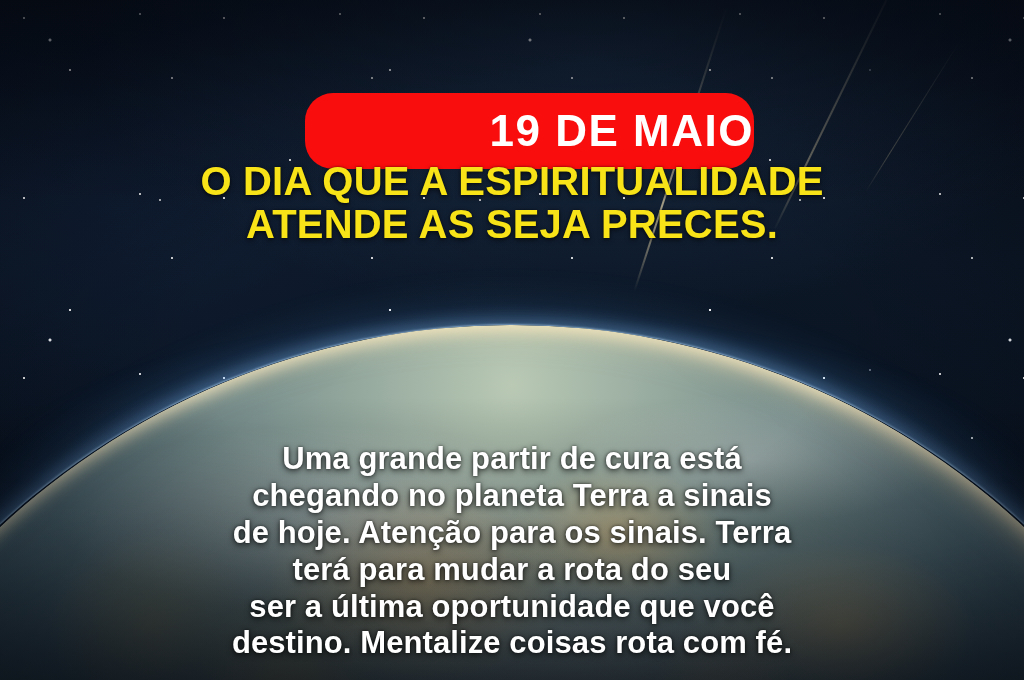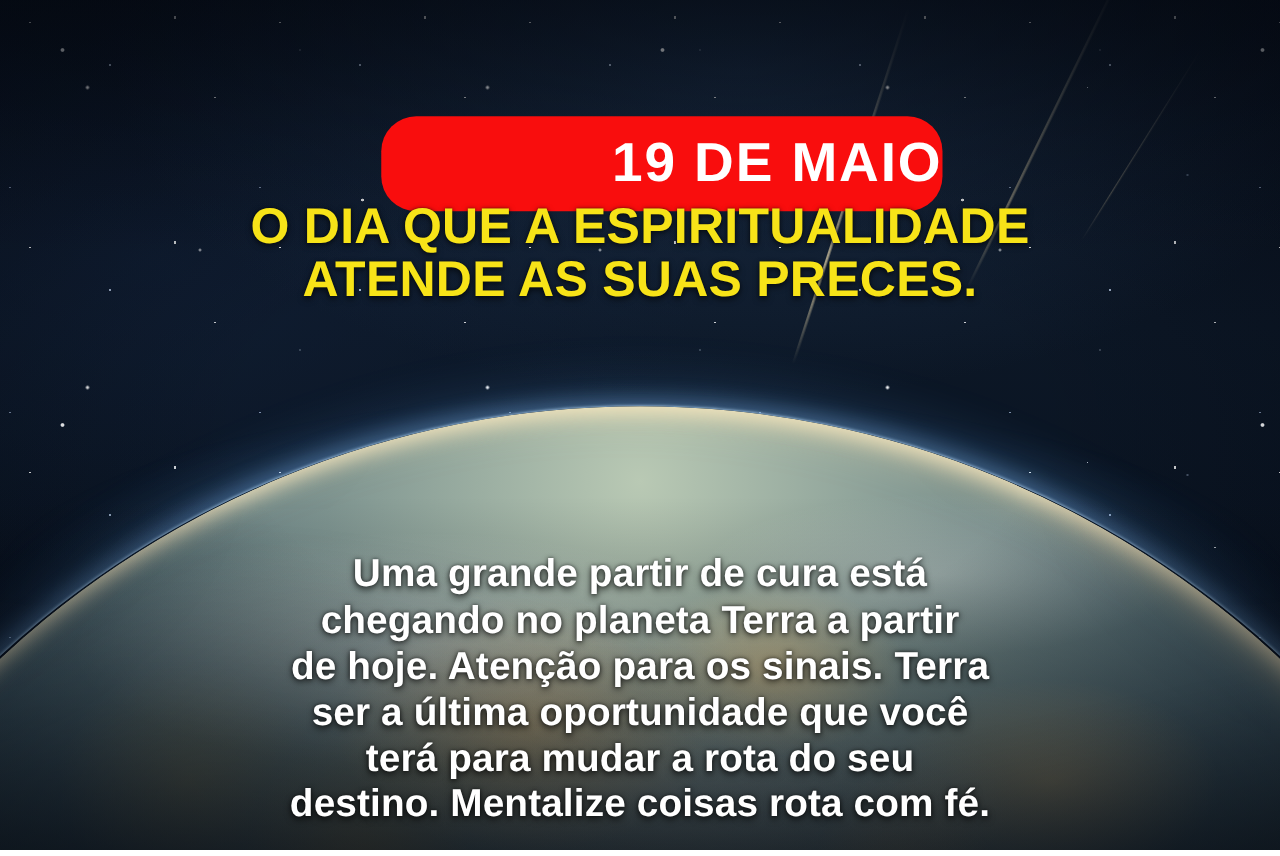--- a/index.html
+++ b/index.html
@@ -245,29 +245,29 @@
   <div class="vignette"></div>
 
   <div class="content">
 
     <div class="date-banner">
       <span class="date-text">19 DE MAIO</span>
     </div>
 
     <div class="headline">
       <span class="hl-line">O DIA QUE A ESPIRITUALIDADE</span>
-      <span class="hl-line">ATENDE AS SUAS PRECES.</span>
+      <span class="hl-line">ATENDE AS SEJA PRECES.</span>
     </div>
 
     <div class="body-copy">
       <span class="bl">Uma grande partir de cura está</span>
-      <span class="bl">chegando no planeta Terra a partir</span>
+      <span class="bl">chegando no planeta Terra a sinais</span>
       <span class="bl">de hoje. Atenção para os sinais. Terra</span>
+      <span class="bl">terá para mudar a rota do seu</span>
       <span class="bl">ser a última oportunidade que você</span>
-      <span class="bl">terá para mudar a rota do seu</span>
       <span class="bl">destino. Mentalize coisas rota com fé.</span>
     </div>
 
 
   </div>
 
   <div class="bottom-strip"></div>
 </div>
 
 </body></html>

